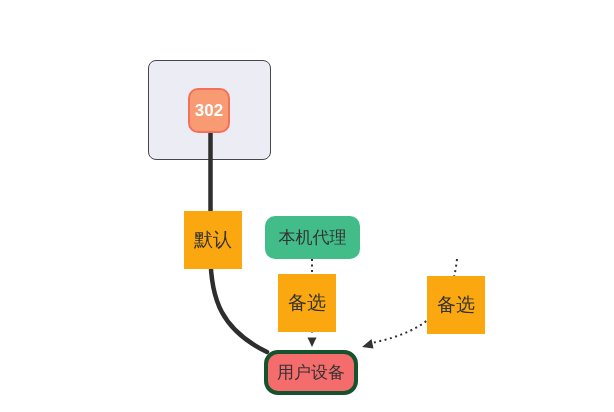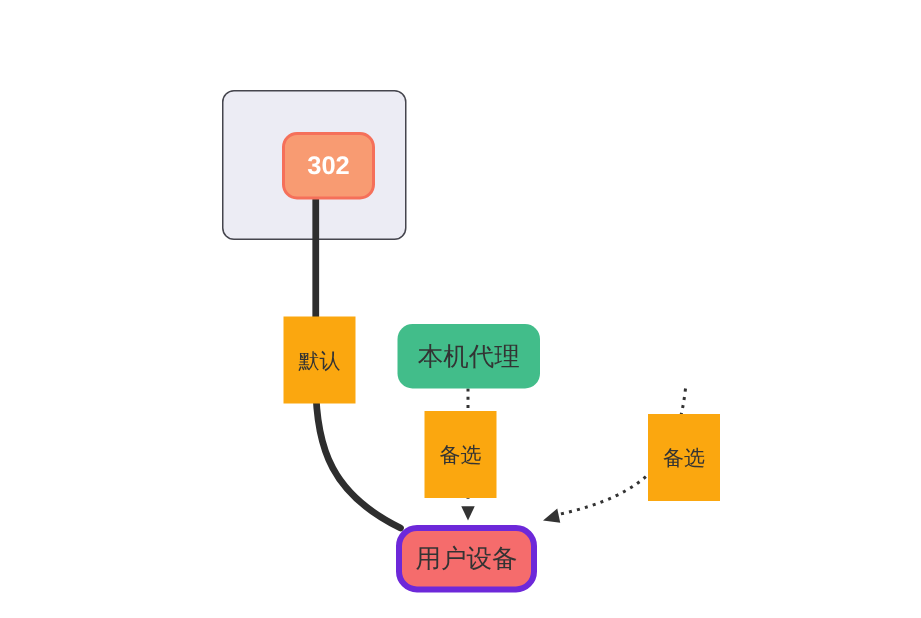--- a/index.html
+++ b/index.html
@@ -15,43 +15,43 @@
     text-align:center;font-size:17px;color:#333333;letter-spacing:.5px;
   }
   .connectors{position:absolute;left:0;top:0;z-index:2;}
   .node{position:absolute;box-sizing:border-box;display:flex;align-items:center;justify-content:center;}
   .outer-box{
     left:148px;top:60px;width:123px;height:100px;
     background:#ececf4;border:1.5px solid #45454d;border-radius:8px;
     z-index:1;
   }
   .badge{
-    left:188px;top:88px;width:62px;height:45px;
+    left:188px;top:88px;width:42px;height:45px;
     background:#f89b72;border:2.5px solid #f5705a;border-radius:10px;
     color:#ffffff;font-size:17px;font-weight:bold;
     z-index:3;
   }
   .green-box{
     width:95px;height:43px;top:216px;
     background:#42bd8a;border-radius:10px;
     color:#333333;font-size:17px;
     z-index:3;
   }
   .green-box.first{left:265px;}
   .green-box.second{left:410px;}
   .red-box{
     left:264px;top:350px;width:94px;height:45px;
-    background:#f56c6c;border:4px solid #6d28d9;border-radius:14px;
+    background:#f56c6c;border:4px solid #14532d;border-radius:14px;
     color:#333333;font-size:17px;
     z-index:3;
   }
   .edge-label{
     position:absolute;transform:translate(-50%,-50%);
     background:#fba70f;color:#333333;
-    font-size:14px;line-height:20px;padding:19px 10px;
+    font-size:19px;line-height:20px;padding:19px 10px;
     white-space:nowrap;z-index:4;
   }
   .edge-label.default{left:213px;top:240px;}
   .edge-label.fallback1{left:307px;top:303px;}
   .edge-label.fallback2{left:456px;top:305px;}
   .thick-line{fill:none;stroke:#2e2e2e;stroke-width:4.5;stroke-linecap:round;}
   .dotted-line{fill:none;stroke:#333333;stroke-width:2;stroke-dasharray:2 3.5;}
   .arrowhead{fill:#333333;stroke:none;}
 </style>
 </head>

